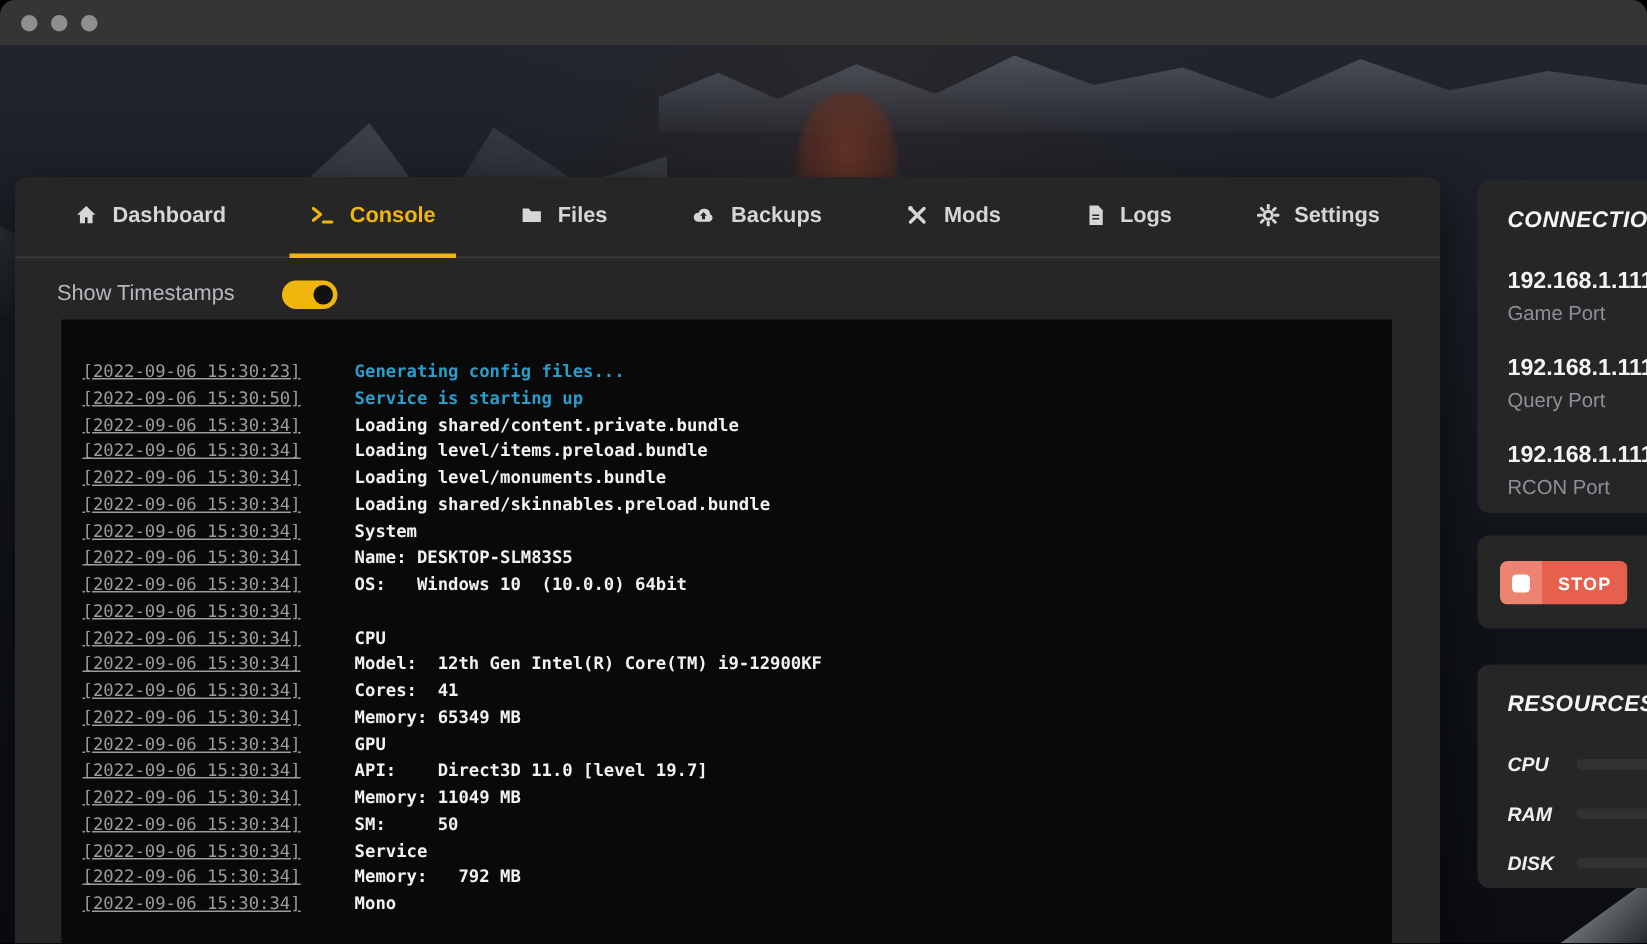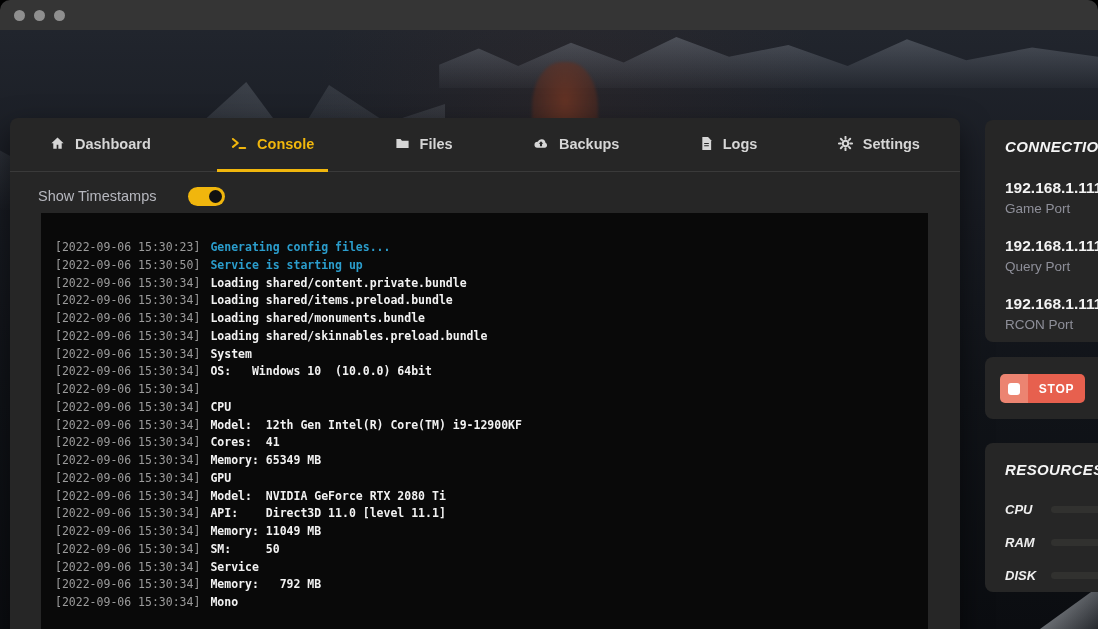--- a/index.html
+++ b/index.html
@@ -45,22 +45,22 @@
   .tab.active{color:var(--accent_yellow);border-bottom-color:var(--accent_yellow);}
   .toggle-row{display:flex;align-items:center;gap:32px;margin:14px 0 0 28px;height:20px;text-align:right;}
   .toggle-label{font-size:14.5px;color:#b7b8bf;}
   .toggle{position:relative;width:37px;height:19px;border-radius:10px;
           background:var(--accent_yellow);cursor:pointer;}
   .toggle .knob{position:absolute;top:3px;right:3px;width:13px;height:13px;border-radius:50%;background:#111;}
   .console{margin:7px 32px 0 31px;height:436px;background:#090909;
            padding:26px 10px 10px 14px;overflow:hidden;
            font-family:"DejaVu Sans Mono",monospace;font-size:11.5px;line-height:17.75px;}
   .cline{white-space:pre;}
-  .cline .ts{color:var(--timestamp_gray);margin-right:10px;}
-  .cline .msg{color:#f2f2f2;font-weight:700;}
+  .cline .ts{color:var(--timestamp_gray);text-decoration:underline;}
+  .cline .msg{color:#f2f2f2;font-weight:700;margin-left:36px;}
   .cline .msg.info{color:var(--info_blue);}
   
   .card{position:absolute;left:985px;width:200px;background:#262626;border-radius:8px;}
   .card-conn{top:120px;height:222px;padding:18px 0 0 20px;}
   .card-stop{top:357px;height:62px;}
   .card-res{top:443px;height:149px;padding:18px 0 0 20px;}
   .card-title{font-style:italic;font-weight:800;font-size:15px;letter-spacing:.4px;
               color:#f5f5f5;line-height:18px;}
   .conn-list{margin-top:22px;}
   .conn-entry{margin-bottom:19px;}
@@ -133,20 +133,32 @@
         <div class="tab">
           <span class="tab-icon">
             <svg width="16" height="15" viewBox="0 0 16 16">
               <path d="M12.8 7.2a4.3 4.3 0 0 0-8.3-1A3.2 3.2 0 0 0 4 12.6h8.4a2.9 2.9 0 0 0 .4-5.4z" fill="currentColor"></path>
               <path d="M8 5.6l2.4 2.7H9.1v2.5H6.9V8.3H5.6z" fill="#262626"></path>
             </svg>
           </span>
           <span>Backups</span>
         </div>
 
+        <div class="tab">
+          <span class="tab-icon">
+            <svg width="15" height="15" viewBox="0 0 16 16">
+              <g stroke="currentColor" stroke-width="2.4" stroke-linecap="round">
+                <line x1="3.2" y1="3.2" x2="12.8" y2="12.8"></line>
+                <line x1="12.8" y1="3.2" x2="3.2" y2="12.8"></line>
+              </g>
+              <circle cx="3.2" cy="3.2" r="1.7" fill="currentColor"></circle>
+            </svg>
+          </span>
+          <span>Mods</span>
+        </div>
 
         <div class="tab">
           <span class="tab-icon">
             <svg width="13" height="15" viewBox="0 0 14 16">
               <path d="M2.5 1h6.2l3.3 3.4V15h-9.5z" fill="currentColor"></path>
               <path d="M4.5 8h5M4.5 10.5h5" stroke="#262626" stroke-width="1.1"></path>
             </svg>
           </span>
           <span>Logs</span>
         </div>
@@ -179,46 +191,46 @@
     </div>
 
     <div class="console">
 
         <div class="cline"><span class="ts">[2022-09-06 15:30:23]</span><span class="msg info">Generating config files...</span></div>
 
         <div class="cline"><span class="ts">[2022-09-06 15:30:50]</span><span class="msg info">Service is starting up</span></div>
 
         <div class="cline"><span class="ts">[2022-09-06 15:30:34]</span><span class="msg">Loading shared/content.private.bundle</span></div>
 
-        <div class="cline"><span class="ts">[2022-09-06 15:30:34]</span><span class="msg">Loading shared/items.preload.bundle</span></div>
-
-        <div class="cline"><span class="ts">[2022-09-06 15:30:34]</span><span class="msg">Loading shared/monuments.bundle</span></div>
+        <div class="cline"><span class="ts">[2022-09-06 15:30:34]</span><span class="msg">Loading level/items.preload.bundle</span></div>
+
+        <div class="cline"><span class="ts">[2022-09-06 15:30:34]</span><span class="msg">Loading level/monuments.bundle</span></div>
 
         <div class="cline"><span class="ts">[2022-09-06 15:30:34]</span><span class="msg">Loading shared/skinnables.preload.bundle</span></div>
 
         <div class="cline"><span class="ts">[2022-09-06 15:30:34]</span><span class="msg">System</span></div>
 
+        <div class="cline"><span class="ts">[2022-09-06 15:30:34]</span><span class="msg">Name: DESKTOP-SLM83S5</span></div>
 
         <div class="cline"><span class="ts">[2022-09-06 15:30:34]</span><span class="msg">OS:   Windows 10  (10.0.0) 64bit</span></div>
 
         <div class="cline"><span class="ts">[2022-09-06 15:30:34]</span><span class="msg"></span></div>
 
         <div class="cline"><span class="ts">[2022-09-06 15:30:34]</span><span class="msg">CPU</span></div>
 
         <div class="cline"><span class="ts">[2022-09-06 15:30:34]</span><span class="msg">Model:  12th Gen Intel(R) Core(TM) i9-12900KF</span></div>
 
         <div class="cline"><span class="ts">[2022-09-06 15:30:34]</span><span class="msg">Cores:  41</span></div>
 
         <div class="cline"><span class="ts">[2022-09-06 15:30:34]</span><span class="msg">Memory: 65349 MB</span></div>
 
         <div class="cline"><span class="ts">[2022-09-06 15:30:34]</span><span class="msg">GPU</span></div>
 
-        <div class="cline"><span class="ts">[2022-09-06 15:30:34]</span><span class="msg">Model:  NVIDIA GeForce RTX 2080 Ti</span></div>
-
-        <div class="cline"><span class="ts">[2022-09-06 15:30:34]</span><span class="msg">API:    Direct3D 11.0 [level 11.1]</span></div>
+
+        <div class="cline"><span class="ts">[2022-09-06 15:30:34]</span><span class="msg">API:    Direct3D 11.0 [level 19.7]</span></div>
 
         <div class="cline"><span class="ts">[2022-09-06 15:30:34]</span><span class="msg">Memory: 11049 MB</span></div>
 
         <div class="cline"><span class="ts">[2022-09-06 15:30:34]</span><span class="msg">SM:     50</span></div>
 
         <div class="cline"><span class="ts">[2022-09-06 15:30:34]</span><span class="msg">Service</span></div>
 
         <div class="cline"><span class="ts">[2022-09-06 15:30:34]</span><span class="msg">Memory:   792 MB</span></div>
 
         <div class="cline"><span class="ts">[2022-09-06 15:30:34]</span><span class="msg">Mono</span></div>

